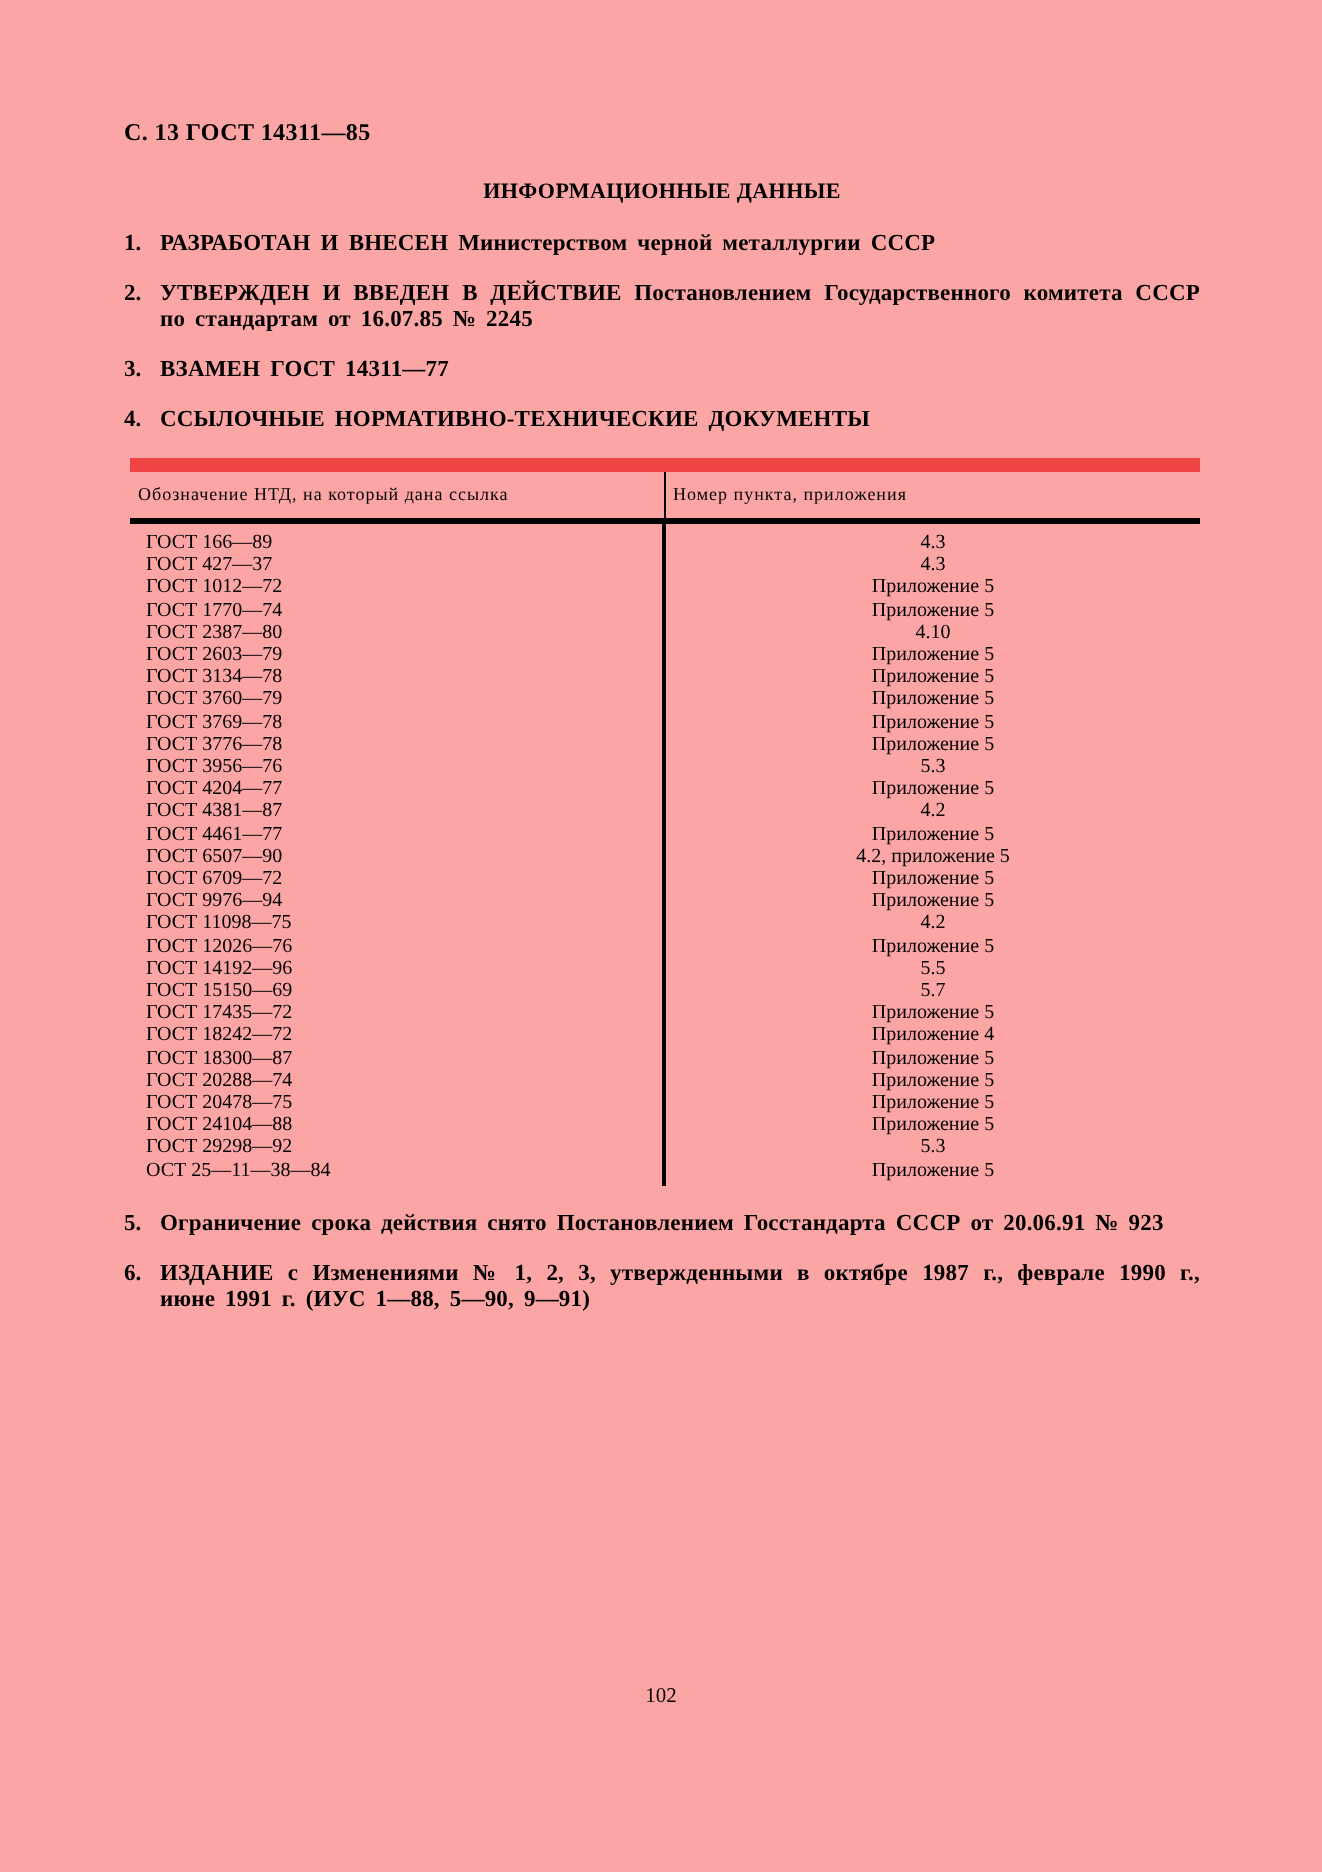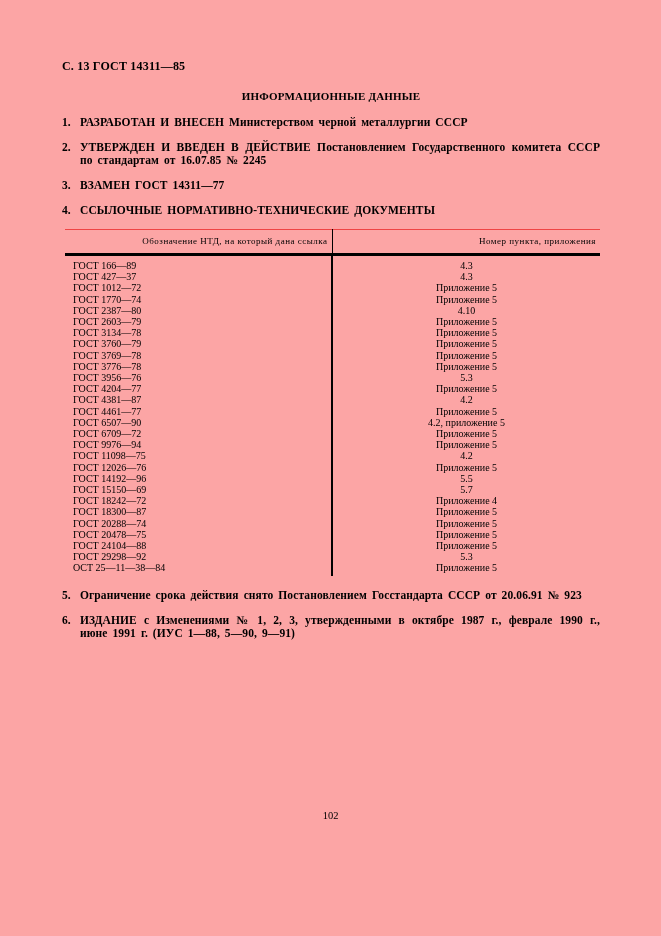--- a/index.html
+++ b/index.html
@@ -60,23 +60,23 @@
     width: 535px;
     margin: 11px 0 13px 3px;
   }
   table.refs col.c1 { width: 267px; }
   table.refs col.c2 { width: 268px; }
   table.refs thead th {
     font-weight: normal;
     font-size: 9px;
     line-height: 10px;
     letter-spacing: 0.5px;
-    text-align: right;
+    text-align: left;
     vertical-align: middle;
-    border-top: 1px solid #ef4444;
+    border-top: 7px solid #ef4444;
     border-bottom: 3px solid #000;
     padding: 6px 4px 7px 4px;
   }
   table.refs thead th.h1 { border-right: 1px solid #000; }
   table.refs tbody td {
     font-size: 10px;
     line-height: 11.2px;
     padding: 0;
     vertical-align: top;
     white-space: nowrap;
@@ -84,21 +84,21 @@
   table.refs tbody td.c1 {
     text-align: left;
     padding-left: 8px;
     border-right: 2px solid #000;
   }
   table.refs tbody td.c2 { text-align: center; margin-left: 28px; }
   table.refs tbody tr:first-child td { padding-top: 4px; }
   table.refs tbody tr:last-child td { padding-bottom: 2px; }
   .page-number {
     position: absolute;
-    top: 810px;
+    top: 843px;
     left: 0;
     right: 0;
     text-align: center;
     font-size: 10.5px;
   }
 </style>
 </head>
 <body>
 
 <div class="page">
@@ -218,20 +218,24 @@
           </tr>
           <tr>
             <td class="c1">ГОСТ 14192—96</td>
             <td class="c2">5.5</td>
           </tr>
           <tr>
             <td class="c1">ГОСТ 15150—69</td>
             <td class="c2">5.7</td>
           </tr>
           <tr>
+            <td class="c1">ГОСТ 17435—72</td>
+            <td class="c2">Приложение 5</td>
+          </tr>
+          <tr>
             <td class="c1">ГОСТ 18242—72</td>
             <td class="c2">Приложение 4</td>
           </tr>
           <tr>
             <td class="c1">ГОСТ 18300—87</td>
             <td class="c2">Приложение 5</td>
           </tr>
           <tr>
             <td class="c1">ГОСТ 20288—74</td>
             <td class="c2">Приложение 5</td>

